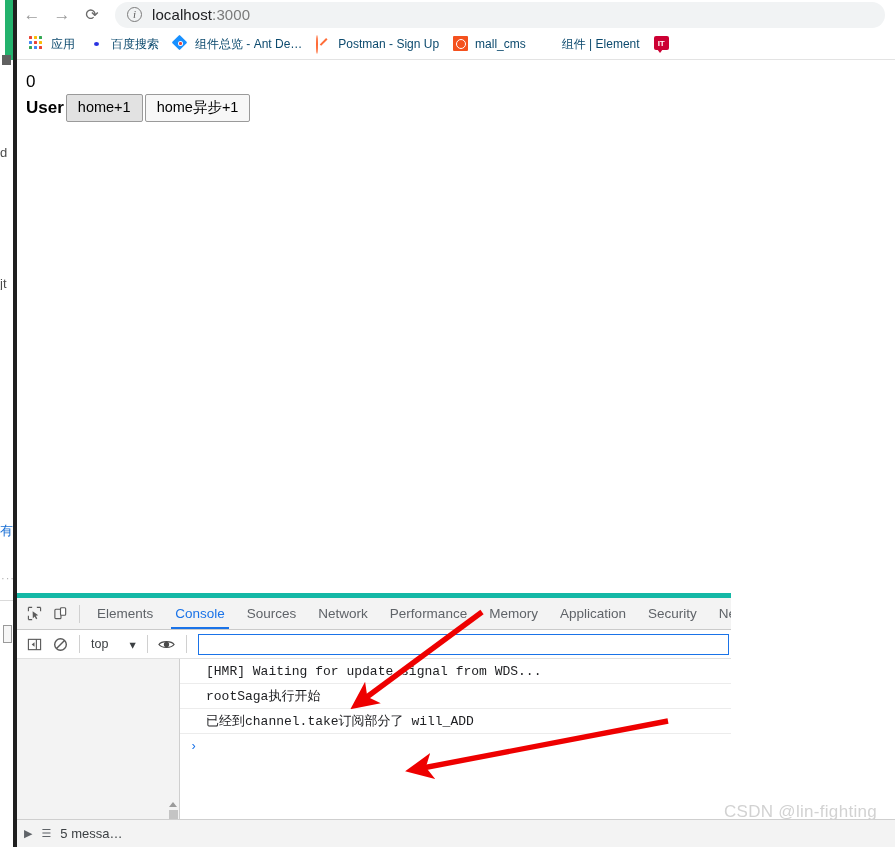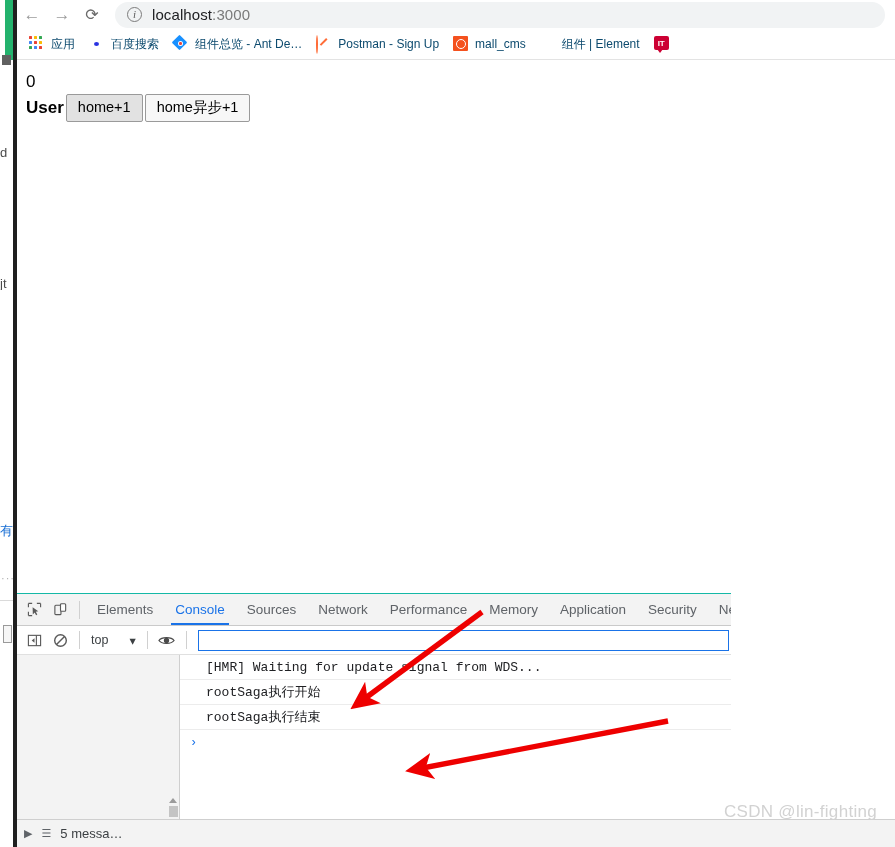--- a/index.html
+++ b/index.html
@@ -162,21 +162,21 @@
     font-size: 14.5px; color: #000; padding: 4px 11px;
     border: 1px solid #9a9a9a; border-radius: 2px;
     line-height: 1.2; margin-left: 2px;
   }
   .page-btn.pressed { background: #e2e2e2; }
   .page-btn.normal  { background: #f7f7f7; }
 
   
   #devtools {
     position: absolute; left: 0; bottom: 0; width: 714px; height: 254px;
-    background: #ffffff; border-top: 1px solid #14b8a6;
+    background: #ffffff; border-top: 5px solid #14b8a6;
   }
   #dt-tabbar {
     height: 32px; display: flex; align-items: center;
     border-bottom: 1px solid #cacaca; background: #f3f3f3;
     padding-left: 4px; overflow: hidden; white-space: nowrap;
   }
   .dt-ico-btn {
     width: 26px; height: 24px; display:flex; align-items:center; justify-content:center;
     flex: 0 0 auto; color: #5a5a5a;
   }
@@ -418,21 +418,21 @@
       <div id="dt-sidebar">
         <div id="sidebar-scroll">
           <div class="sb-arrow"></div>
           <div class="sb-thumb"></div>
         </div>
       </div>
 
       <div id="console-messages">
         <div class="console-row">[HMR] Waiting for update signal from WDS...</div>
         <div class="console-row">rootSaga执行开始</div>
-        <div class="console-row">rootSaga执行结束</div>
+        <div class="console-row">已经到channel.take订阅部分了  will_ADD</div>
         <div class="console-row prompt-row">
           <span class="chev">›</span>
         </div>
       </div>
     </div>
 
     <div id="dt-statusbar">
       <span class="st-ico">▶</span>
       <span class="st-ico">☰</span>
       <span class="st-label">5 messa…</span>

